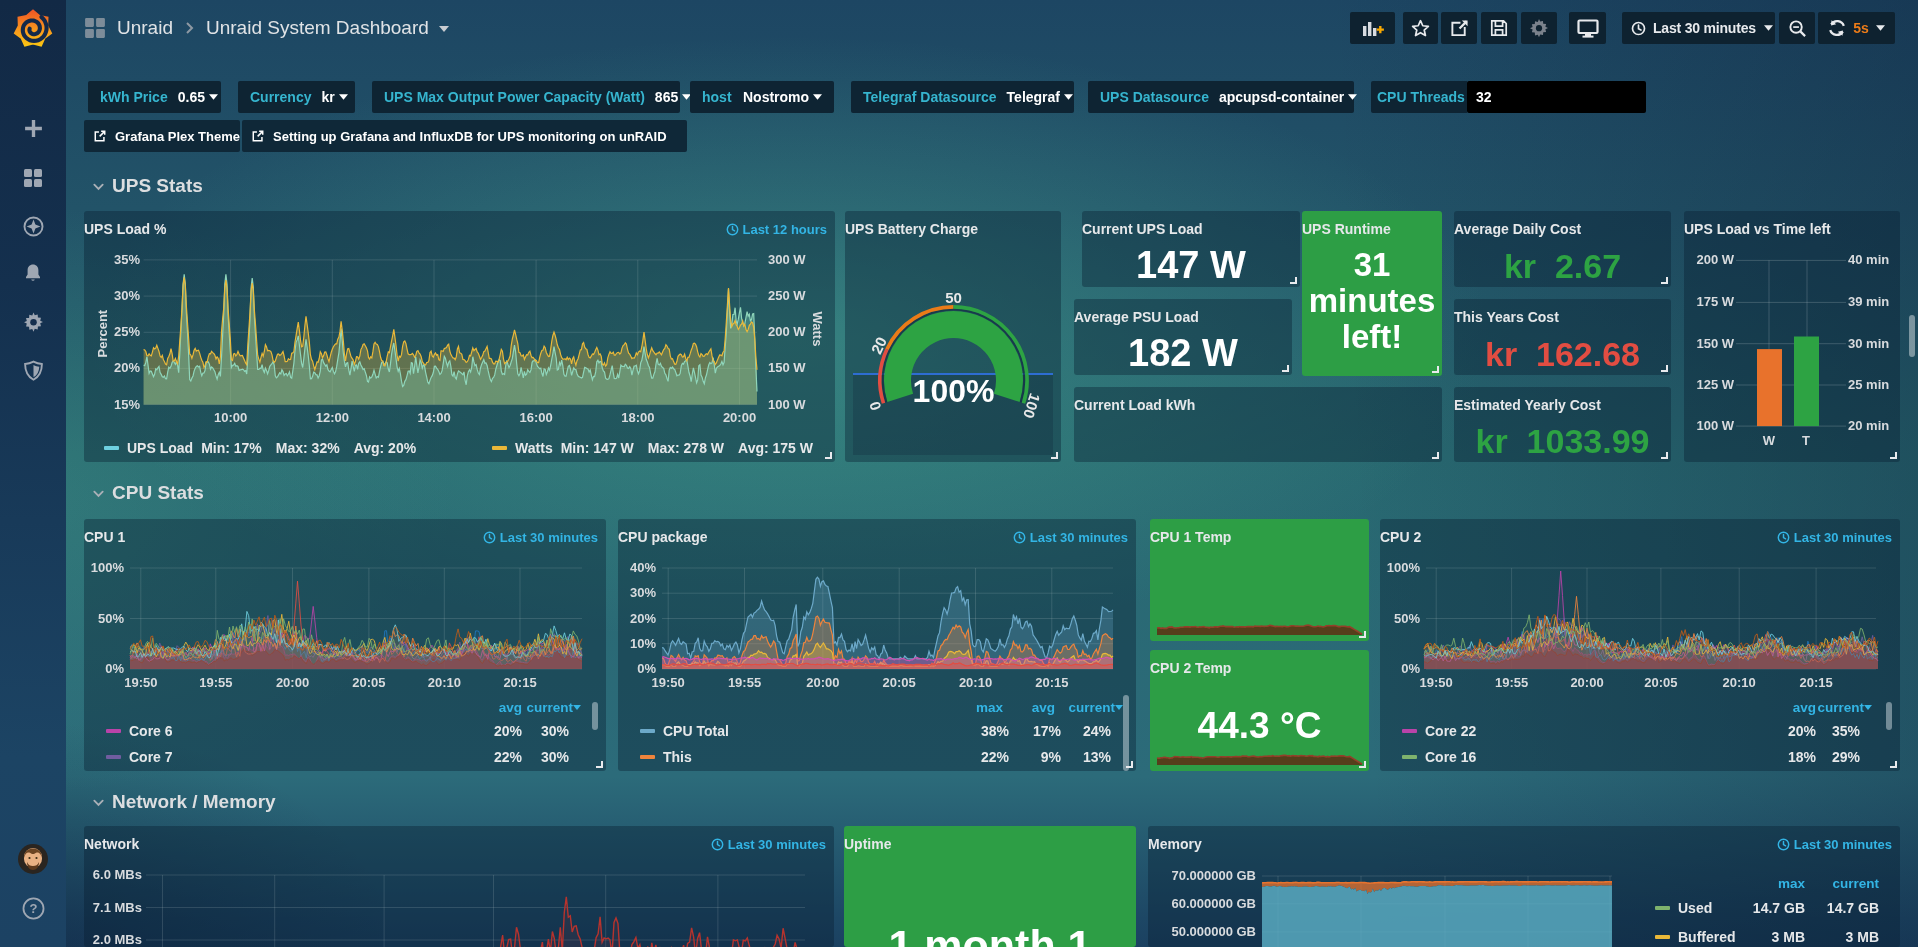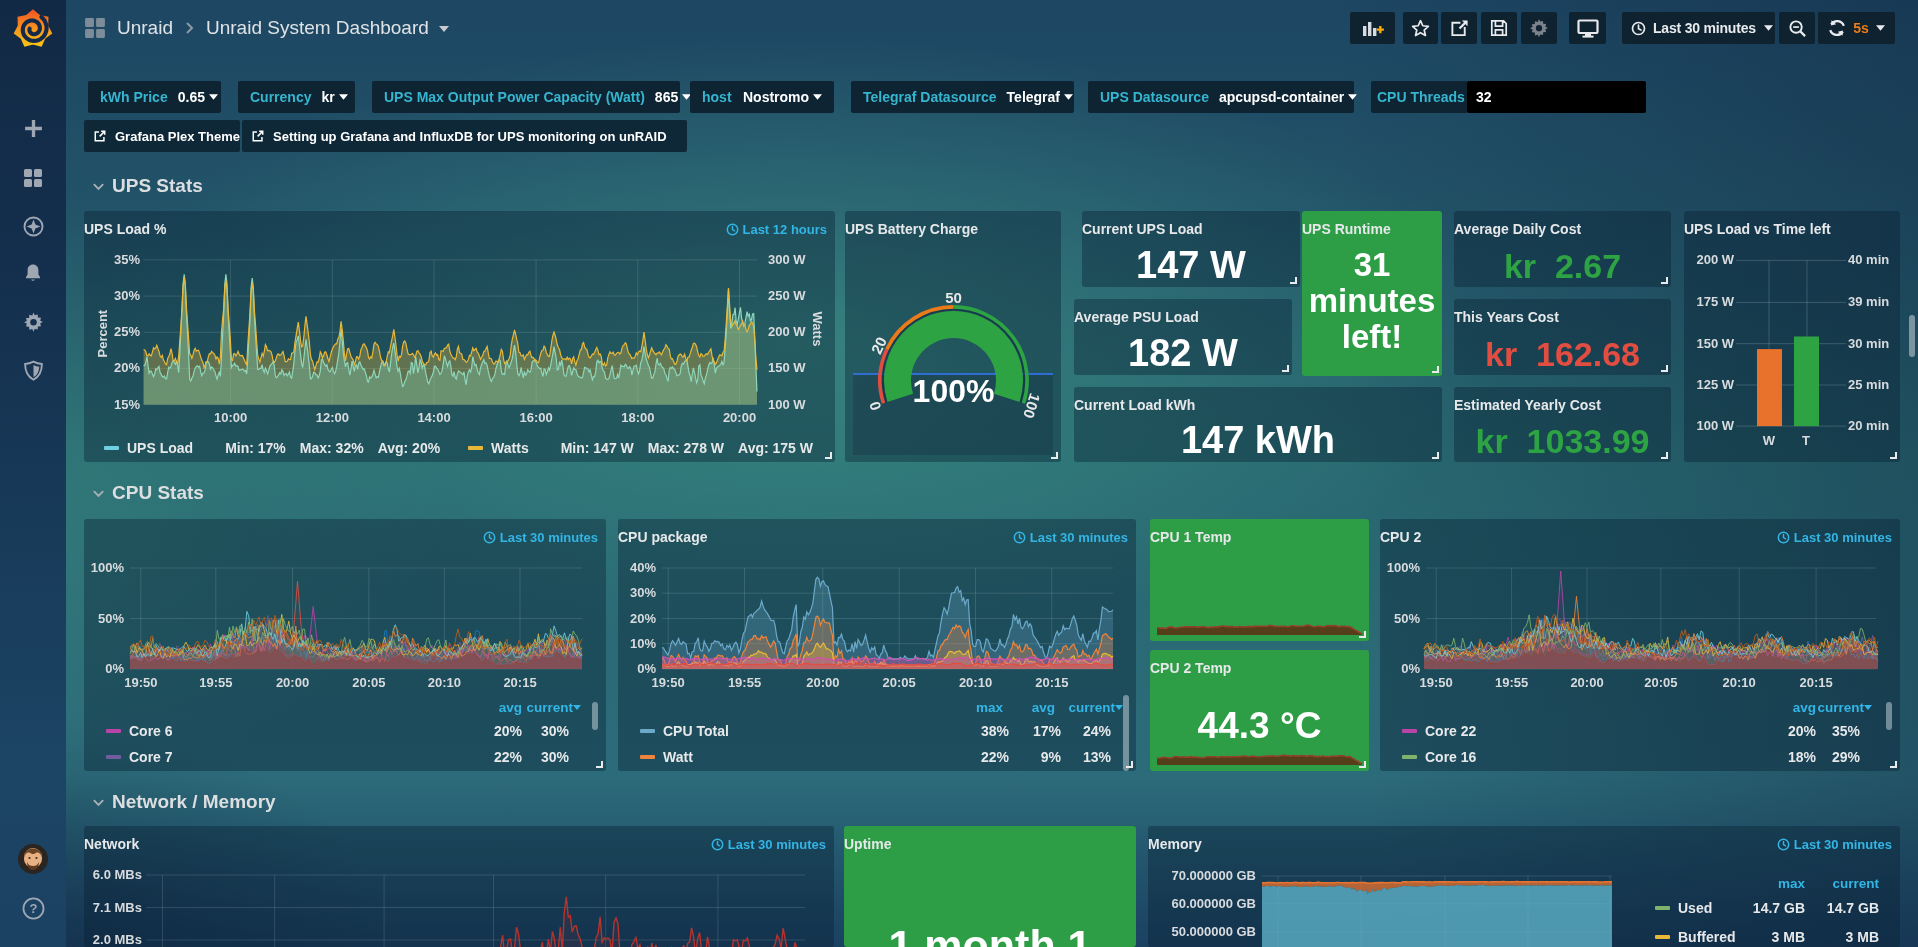--- a/index.html
+++ b/index.html
@@ -28,21 +28,21 @@
 .statv{position:absolute;left:0;right:0;text-align:center;font-weight:700;white-space:nowrap}
 .vwhite{color:#fff}.vgreen{color:#2DA343}.vred{color:#E24D42}
 .ax{position:absolute;color:#d8dbde;font-size:13px;font-weight:700;text-align:right;white-space:nowrap}
 .axl{text-align:left}.axc{text-align:center}
 .axv{position:absolute;color:#d8dbde;font-size:13px;font-weight:700;transform:rotate(-90deg);transform-origin:center}
 .axvr{transform:rotate(90deg)}
 .cs{position:absolute;left:0;top:0}
 .grid line{stroke:#cfd8dc;stroke-opacity:0.16;stroke-width:1}
 .leg{position:absolute;display:flex;align-items:center;color:#e6e8ea;font-size:14px;font-weight:700;white-space:nowrap}
 .sw{display:inline-block;width:15px;height:4px;border-radius:1px;margin-right:8px}
-.ll{margin-right:32px}
+.ll{margin-right:8px}
 .lv{margin-right:14px}
 .lh{position:absolute;color:#33b5e5;font-size:13.5px;font-weight:700;text-align:right;white-space:nowrap}
 .lv2{position:absolute;color:#e6e8ea;font-size:14px;font-weight:700;text-align:right;white-space:nowrap}
 .rsz{position:absolute;right:3px;bottom:3px;width:7px;height:7px;border-right:2px solid #e8eaed;border-bottom:2px solid #e8eaed}
 .sbar{position:absolute;width:6px;border-radius:3px;background:rgba(225,232,238,0.45)}
 .pagebar{position:absolute;right:3px;top:315px;width:6px;height:42px;border-radius:3px;background:rgba(255,255,255,0.42)}
 </style></head>
 <body>
 <div class="side">
     <div class="logo"><svg width="46" height="46" viewBox="0 0 46 46">
@@ -324,21 +324,20 @@
     <div class="statv vwhite" style="top:33px;font-size:38px">147 W</div>
     <div class="rsz"></div>
   </div>
 <div class="panel" style="left:1074px;top:299px;width:218px;height:76px">
     <div class="ptitle" style="top:10px">Average PSU Load</div>
     <div class="statv vwhite" style="top:33px;font-size:38px">182 W</div>
     <div class="rsz"></div>
   </div>
 <div class="panel" style="left:1074px;top:387px;width:368px;height:75px">
     <div class="ptitle" style="top:10px">Current Load kWh</div>
-    <div class="statv vwhite" style="top:32px;font-size:38px">147 kWh</div>
     <div class="rsz"></div>
   </div>
 <div class="panel green" style="left:1302px;top:211px;width:140px;height:165px">
     <div class="ptitle" style="top:10px">UPS Runtime</div>
     <div class="statv vwhite" style="top:36px;font-size:33px;line-height:36px">31<br>minutes<br>left!</div>
     <div class="rsz"></div>
   </div>
 <div class="panel" style="left:1454px;top:211px;width:217px;height:76px">
     <div class="ptitle" style="top:10px">Average Daily Cost</div>
     <div class="statv vgreen" style="top:36px;font-size:34px">kr&nbsp;&nbsp;2.67</div>
@@ -375,20 +374,21 @@
     <div class="ax axl" style="left:164px;top:41.4px">40 min</div>
     <div class="ax axl" style="left:164px;top:83.4px">39 min</div>
     <div class="ax axl" style="left:164px;top:124.69999999999999px">30 min</div>
     <div class="ax axl" style="left:164px;top:166.0px">25 min</div>
     <div class="ax axl" style="left:164px;top:207.1px">20 min</div>
     <div class="ax axc" style="left:60px;width:50px;top:222px">W</div>
     <div class="ax axc" style="left:97px;width:50px;top:222px">T</div>
     <div class="rsz"></div>
   </div>
 <div class="panel" style="left:84px;top:519px;width:522px;height:252px">
+    <div class="ptitle" style="top:10px">CPU 1</div>
     <div class="reltime" style="right:8px;top:11px"><svg width="13" height="13" viewBox="0 0 16 16" style="vertical-align:-2px">
         <circle cx="8" cy="8" r="6.4" fill="none" stroke="#33b5e5" stroke-width="1.8"></circle>
         <path d="M8 4.4 V8.2 L10.6 9.6" fill="none" stroke="#33b5e5" stroke-width="1.8" stroke-linecap="round"></path>
       </svg> Last 30 minutes</div>
     <svg class="cs" width="522" height="252" viewBox="0 0 522 252" style="position:absolute;left:0;top:0">
       <g class="grid">
         <line x1="46" y1="49" x2="498" y2="49"></line>
         <line x1="46" y1="99.5" x2="498" y2="99.5"></line>
         <line x1="46" y1="150" x2="498" y2="150"></line>
         <line x1="56.8" y1="49" x2="56.8" y2="150"></line>
@@ -498,21 +498,21 @@
       </svg></div>
     <div class="leg" style="left:22px;top:204px">
       <span class="sw" style="background:#6CA9C9"></span>
       <span class="ll">CPU Total</span>
     </div>
     <div class="lv2" style="left:331px;top:204px;width:60px">38%</div>
     <div class="lv2" style="left:383px;top:204px;width:60px">17%</div>
     <div class="lv2" style="left:433px;top:204px;width:60px">24%</div>
     <div class="leg" style="left:22px;top:230px">
       <span class="sw" style="background:#EF843C"></span>
-      <span class="ll">Watt</span>
+      <span class="ll">This</span>
     </div>
     <div class="lv2" style="left:331px;top:230px;width:60px">22%</div>
     <div class="lv2" style="left:383px;top:230px;width:60px">9%</div>
     <div class="lv2" style="left:433px;top:230px;width:60px">13%</div>
     <div class="sbar" style="right:7px;top:176px;height:76px"></div>
     <div class="rsz"></div>
   </div>
 <div class="panel green" style="left:1150px;top:519px;width:219px;height:122px">
     <div class="ptitle" style="top:10px">CPU 1 Temp</div>
     <svg width="219" height="122" viewBox="0 0 219 122" style="position:absolute;left:0;top:0">

